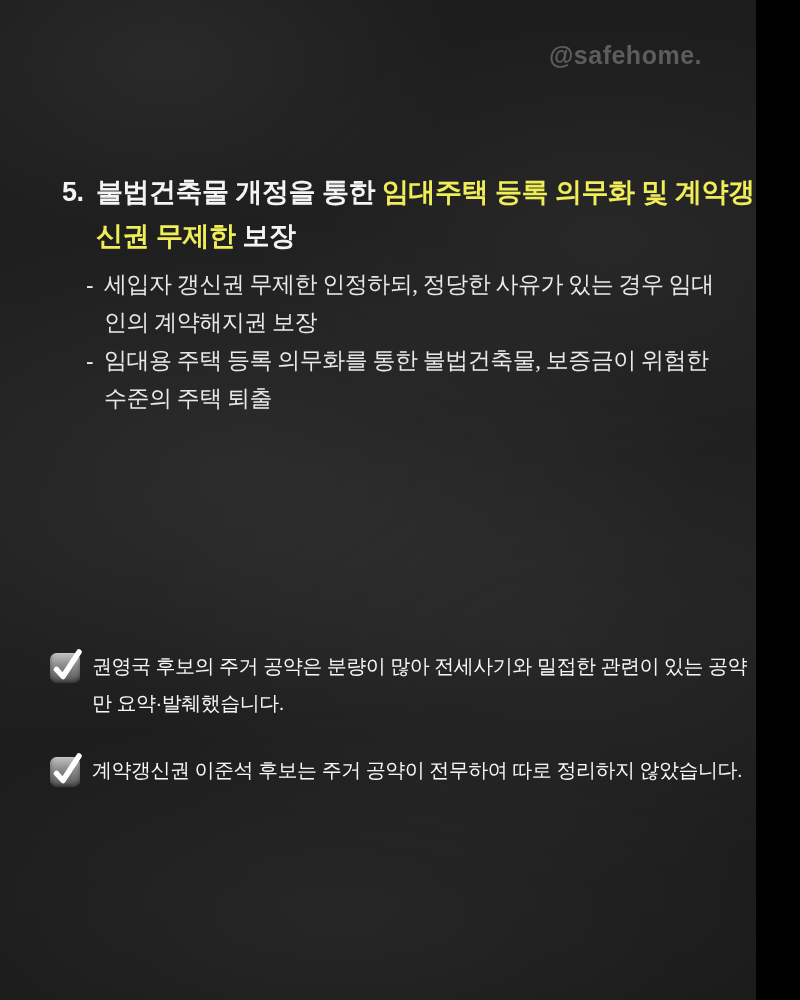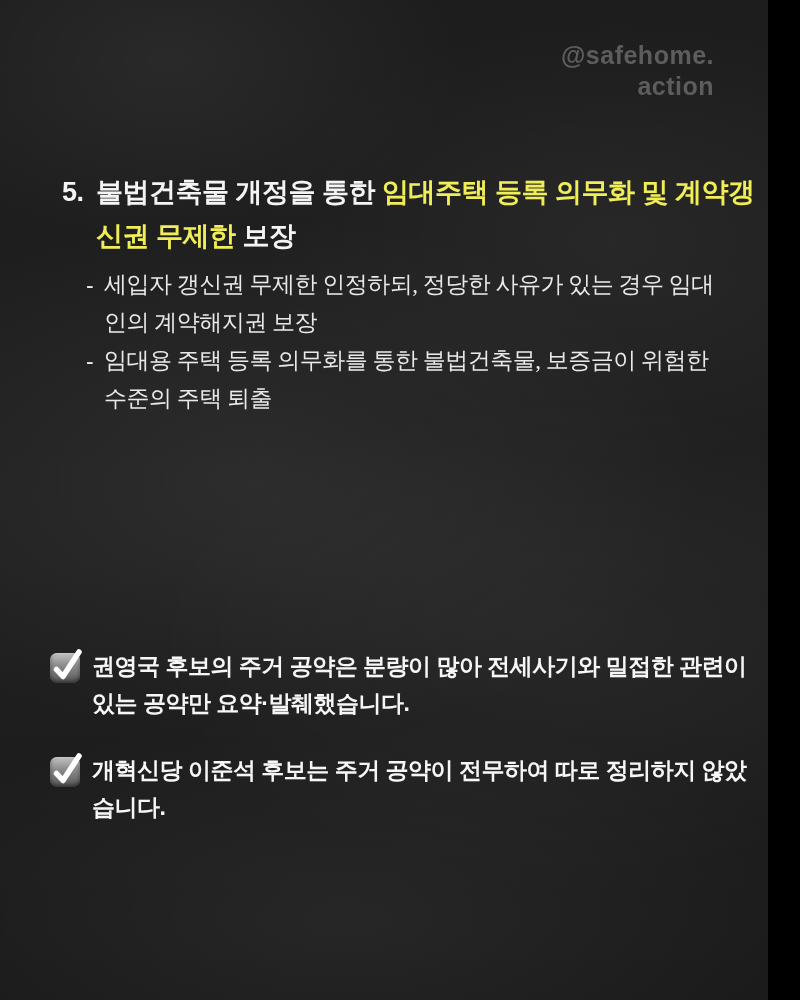--- a/index.html
+++ b/index.html
@@ -14,21 +14,20 @@
     overflow: hidden;
     font-family: "Liberation Sans", "DejaVu Sans", sans-serif;
     background-color: #191919;
     background-image:
       radial-gradient(ellipse 420px 260px at 22% 6%,  rgba(255,255,255,0.055), transparent 70%),
       radial-gradient(ellipse 520px 320px at 80% 24%, rgba(255,255,255,0.045), transparent 70%),
       radial-gradient(ellipse 650px 380px at 33% 48%, rgba(255,255,255,0.060), transparent 70%),
       radial-gradient(ellipse 600px 350px at 74% 64%, rgba(255,255,255,0.040), transparent 70%),
       radial-gradient(ellipse 700px 300px at 45% 92%, rgba(255,255,255,0.050), transparent 70%),
       linear-gradient(180deg, #1d1d1d 0%, #202020 55%, #1a1a1a 100%);
-    padding-left: 12px;
   }
 
   
   .watermark {
     position: absolute;
     top: 40px;
     right: 54px;
     text-align: right;
     color: #5d5d5d;
     font-weight: 700;
@@ -87,36 +86,35 @@
     width: 30px;
     height: 30px;
     margin-top: 5px;
     border-radius: 7px;
     background: linear-gradient(180deg, #c3c3c3 0%, #8d8d8d 40%, #575757 100%);
     box-shadow: inset 0 -2px 4px rgba(0,0,0,0.45), inset 0 1px 1px rgba(255,255,255,0.35);
     display: inline-block;
   }
   .checkbox svg { overflow: visible; display: block; }
   .note-text {
-    font-size: 23px;
-    font-weight: 700;
+    font-size: 20px;
+    font-weight: 400;
     line-height: 37px;
     color: #f6f6f6;
     letter-spacing: -0.5px;
     max-width: 668px;
   }
 </style>
 </head>
 <body>
 
 <div class="card">
 
   <div class="watermark">
     <div>@safehome.</div>
-    <div>action</div>
   </div>
 
   <div class="policy">
     <div class="policy-title">
       <span class="policy-number">5.</span>
       <span class="policy-title-text"><span>불법건축물 개정을 통한 </span><span class="hl">임대주택 등록 의무화 및 계약갱신권 무제한</span><span> 보장</span></span>
     </div>
 
     <div class="bullets">
       <div class="bullet">
@@ -138,17 +136,17 @@
         </svg>
       </span>
       <span class="note-text">권영국 후보의 주거 공약은 분량이 많아 전세사기와 밀접한 관련이 있는 공약만 요약·발췌했습니다.</span>
     </div>
     <div class="note">
       <span class="checkbox">
         <svg viewBox="0 0 30 30" width="30" height="30">
           <path d="M6.5 16.5 L13 23.5 L29 -1" fill="none" stroke="#ffffff" stroke-width="5.5" stroke-linecap="round" stroke-linejoin="round"></path>
         </svg>
       </span>
-      <span class="note-text">개혁신당 이준석 후보는 주거 공약이 전무하여 따로 정리하지 않았습니다.</span>
+      <span class="note-text">계약갱신권 이준석 후보는 주거 공약이 전무하여 따로 정리하지 않았습니다.</span>
     </div>
   </div>
 
 </div>
 
 </body></html>

